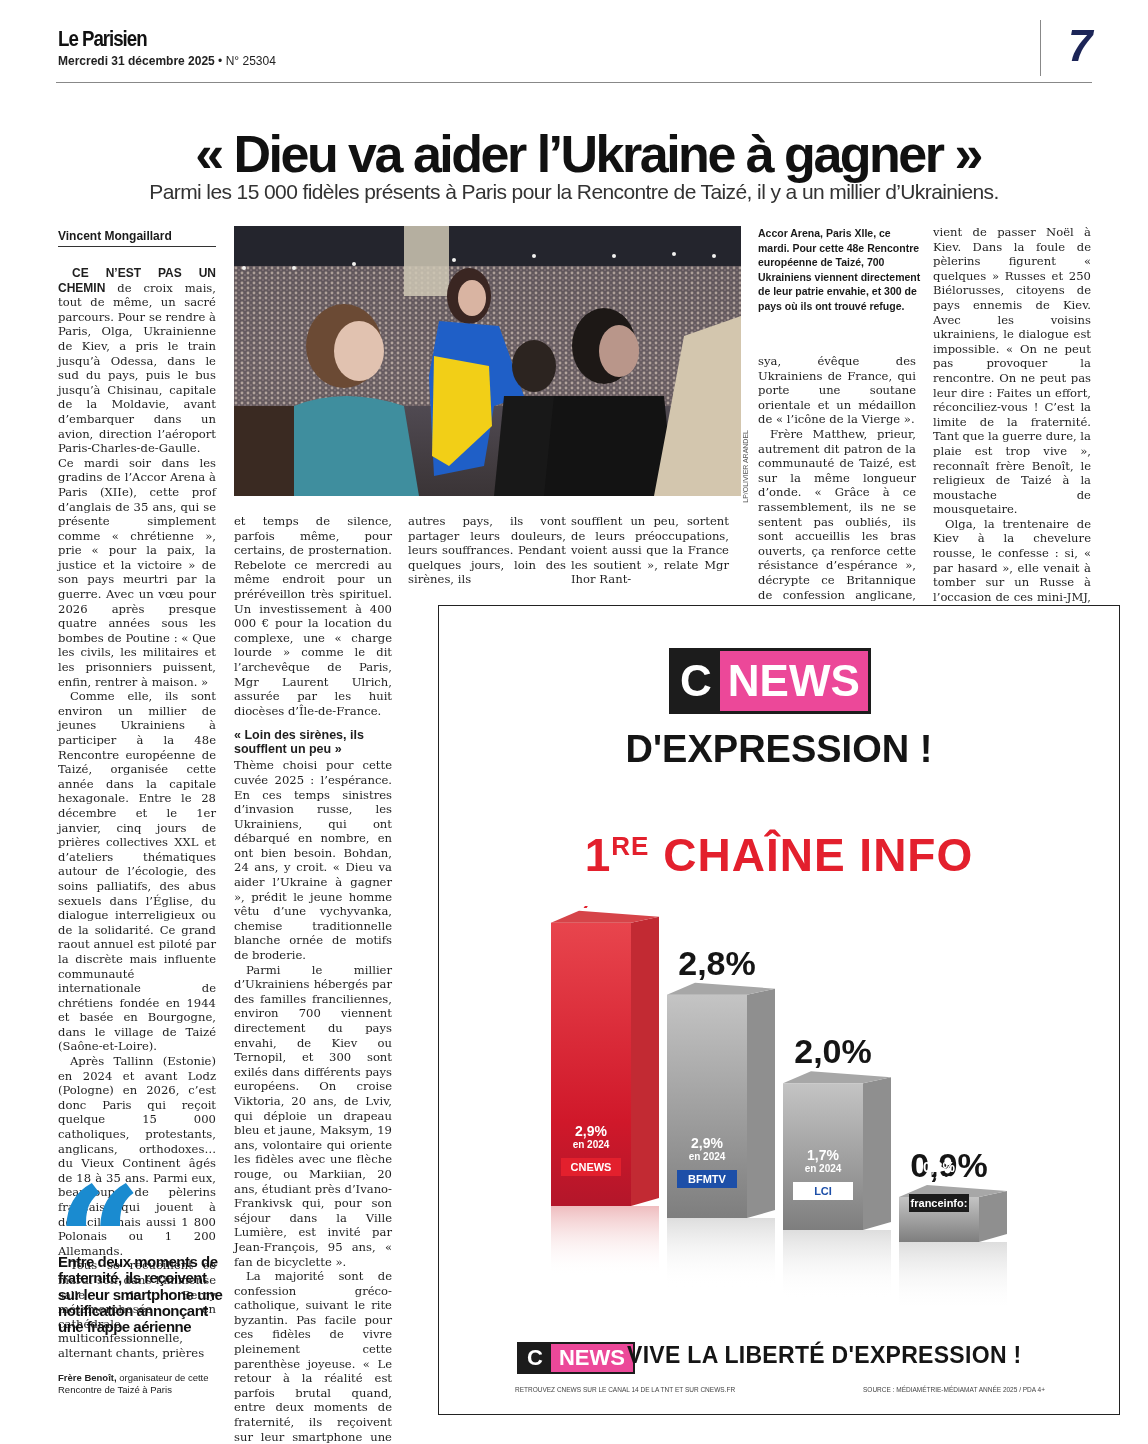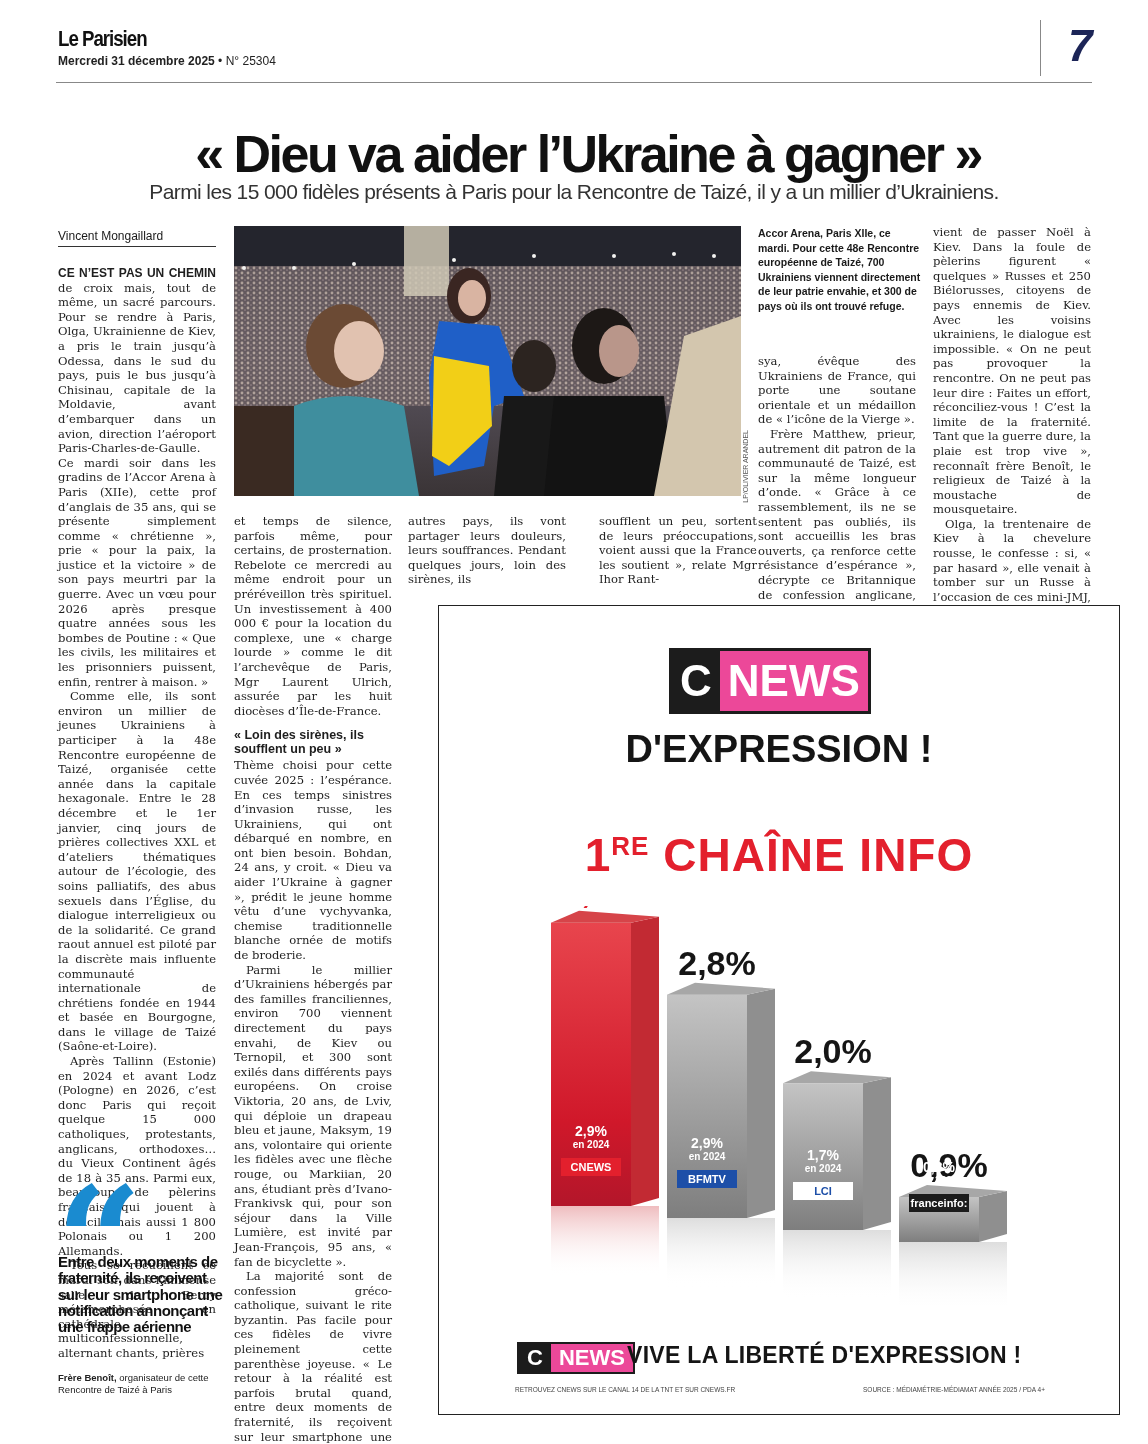--- a/index.html
+++ b/index.html
@@ -12,22 +12,22 @@
   .header-rule { left: 56px; top: 82px; width: 1036px; height: 1px; background: #888; }
   .vrule { left: 1040px; top: 20px; width: 1px; height: 56px; background: #888; }
   .page-number { left: 1068px; top: 24px; font-family: "Liberation Sans", sans-serif; font-weight: 700; font-style: italic; font-size: 44px; color: #1c2557; line-height: 1; }
   
   .headline { left: 0; width: 1148px; top: 112px; text-align: center; font-family: "Liberation Sans", sans-serif; font-weight: 700; font-size: 52px; letter-spacing: -2.5px; color: #111; line-height: 1.1; }
   .subhead { left: 0; width: 1148px; top: 180px; text-align: center; font-family: "Liberation Sans", sans-serif; font-size: 21px; color: #333; letter-spacing: -0.6px; }
   
   .col { font-size: 11.6px; line-height: 14.6px; text-align: justify; hyphens: manual; color: #1e1e1e; }
   .col p { margin: 0; text-indent: 12px; }
   .col p.noindent { text-indent: 0; }
-  .byline { left: 58px; top: 229px; width: 158px; font-family: "Liberation Sans", sans-serif; font-weight: 400; font-size: 12px; border-bottom: 1px solid #333; padding-bottom: 3px; }
-  .lead { font-family: "Liberation Sans", sans-serif; font-weight: 700; font-size: 12px; }
+  .byline { left: 58px; top: 229px; width: 158px; font-family: "Liberation Sans", sans-serif; font-weight: 700; font-size: 12px; border-bottom: 1px solid #333; padding-bottom: 3px; }
+  .lead { font-family: "Liberation Sans", sans-serif; font-weight: 700; font-size: 12px; margin-left: 14px; }
   .inter { font-family: "Liberation Sans", sans-serif; font-weight: 700; font-size: 12.5px; line-height: 14px; margin: 10px 0 2px 0; text-align: left; }
   
   .photo { left: 234px; top: 226px; width: 507px; height: 270px; overflow: hidden; background: #2a2a33; }
   .credit { left: 742px; top: 430px; font-family: "Liberation Sans", sans-serif; font-size: 7px; color: #555; writing-mode: vertical-rl; transform: rotate(180deg); }
   .caption { left: 758px; top: 226px; width: 165px; font-family: Liberation Sans, sans-serif; font-weight: 700; font-size: 10.5px; line-height: 14.6px; color: #1a1a1a; }
   
   .quote-mark { left: 56px; top: 1166px; font-family: "DejaVu Serif", serif; font-weight: 700; font-size: 150px; line-height: 1; color: #1a8bd0; }
   .quote-text { left: 58px; top: 1254px; width: 170px; font-family: "Liberation Sans", sans-serif; font-weight: 700; font-size: 15px; line-height: 16.3px; letter-spacing: -0.5px; color: #111; }
   .quote-author { left: 58px; top: 1372px; width: 175px; font-family: "Liberation Sans", sans-serif; font-size: 9.5px; line-height: 12px; color: #222; }
   .quote-author b { font-weight: 700; }
@@ -132,21 +132,21 @@
   <div class="inter">« Loin des sirènes, ils soufflent un peu »</div>
   <p class="noindent">Thème choisi pour cette cuvée 2025 : l’espérance. En ces temps sinistres d’invasion russe, les Ukrainiens, qui ont débarqué en nombre, en ont bien besoin. Bohdan, 24 ans, y croit. « Dieu va aider l’Ukraine à gagner », prédit le jeune homme vêtu d’une vychyvanka, chemise traditionnelle blanche ornée de motifs de broderie.</p>
   <p>Parmi le millier d’Ukrainiens hébergés par des familles franciliennes, environ 700 viennent directement du pays envahi, de Kiev ou Ternopil, et 300 sont exilés dans différents pays européens. On croise Viktoria, 20 ans, de Lviv, qui déploie un drapeau bleu et jaune, Maksym, 19 ans, volontaire qui oriente les fidèles avec une flèche rouge, ou Markiian, 20 ans, étudiant près d’Ivano-Frankivsk qui, pour son séjour dans la Ville Lumière, est invité par Jean-François, 95 ans, « fan de bicyclette ».</p>
   <p>La majorité sont de confession gréco-catholique, suivant le rite byzantin. Pas facile pour ces fidèles de vivre pleinement cette parenthèse joyeuse. « Le retour à la réalité est parfois brutal quand, entre deux moments de fraternité, ils reçoivent sur leur smartphone une notification annonçant une frappe aérienne. La guerre surgit dans les échanges », observe frère Benoît, l’un des chefs d’orchestre de cette Rencontre. « Avec les jeunes des</p>
 </div>
 
 <div class="abs col" style="left:408px; top:514px; width:158px;">
   <p class="noindent">autres pays, ils vont partager leurs douleurs, leurs souffrances. Pendant quelques jours, loin des sirènes, ils</p>
 </div>
 
-<div class="abs col" style="left:599px; top:514px; width:158px;">
+<div class="abs col" style="left:571px; top:514px; width:158px;">
   <p class="noindent">soufflent un peu, sortent de leurs préoccupations, voient aussi que la France les soutient », relate Mgr Ihor Rant-</p>
 </div>
 
 <div class="abs col" style="left:758px; top:354px; width:158px;">
   <p class="noindent">sya, évêque des Ukrainiens de France, qui porte une soutane orientale et un médaillon de « l’icône de la Vierge ».</p>
   <p>Frère Matthew, prieur, autrement dit patron de la communauté de Taizé, est sur la même longueur d’onde. « Grâce à ce rassemblement, ils ne se sentent pas oubliés, ils sont accueillis les bras ouverts, ça renforce cette résistance d’espérance », décrypte ce Britannique de confession anglicane, qui</p>
 </div>
 
 <div class="abs col" style="left:933px; top:225px; width:158px;">
   <p class="noindent">vient de passer Noël à Kiev. Dans la foule de pèlerins figurent « quelques » Russes et 250 Biélorusses, citoyens de pays ennemis de Kiev. Avec les voisins ukrainiens, le dialogue est impossible. « On ne peut pas provoquer la rencontre. On ne peut pas leur dire : Faites un effort, réconciliez-vous ! C’est la limite de la fraternité. Tant que la guerre dure, la plaie est trop vive », reconnaît frère Benoît, le religieux de Taizé à la moustache de mousquetaire.</p>

